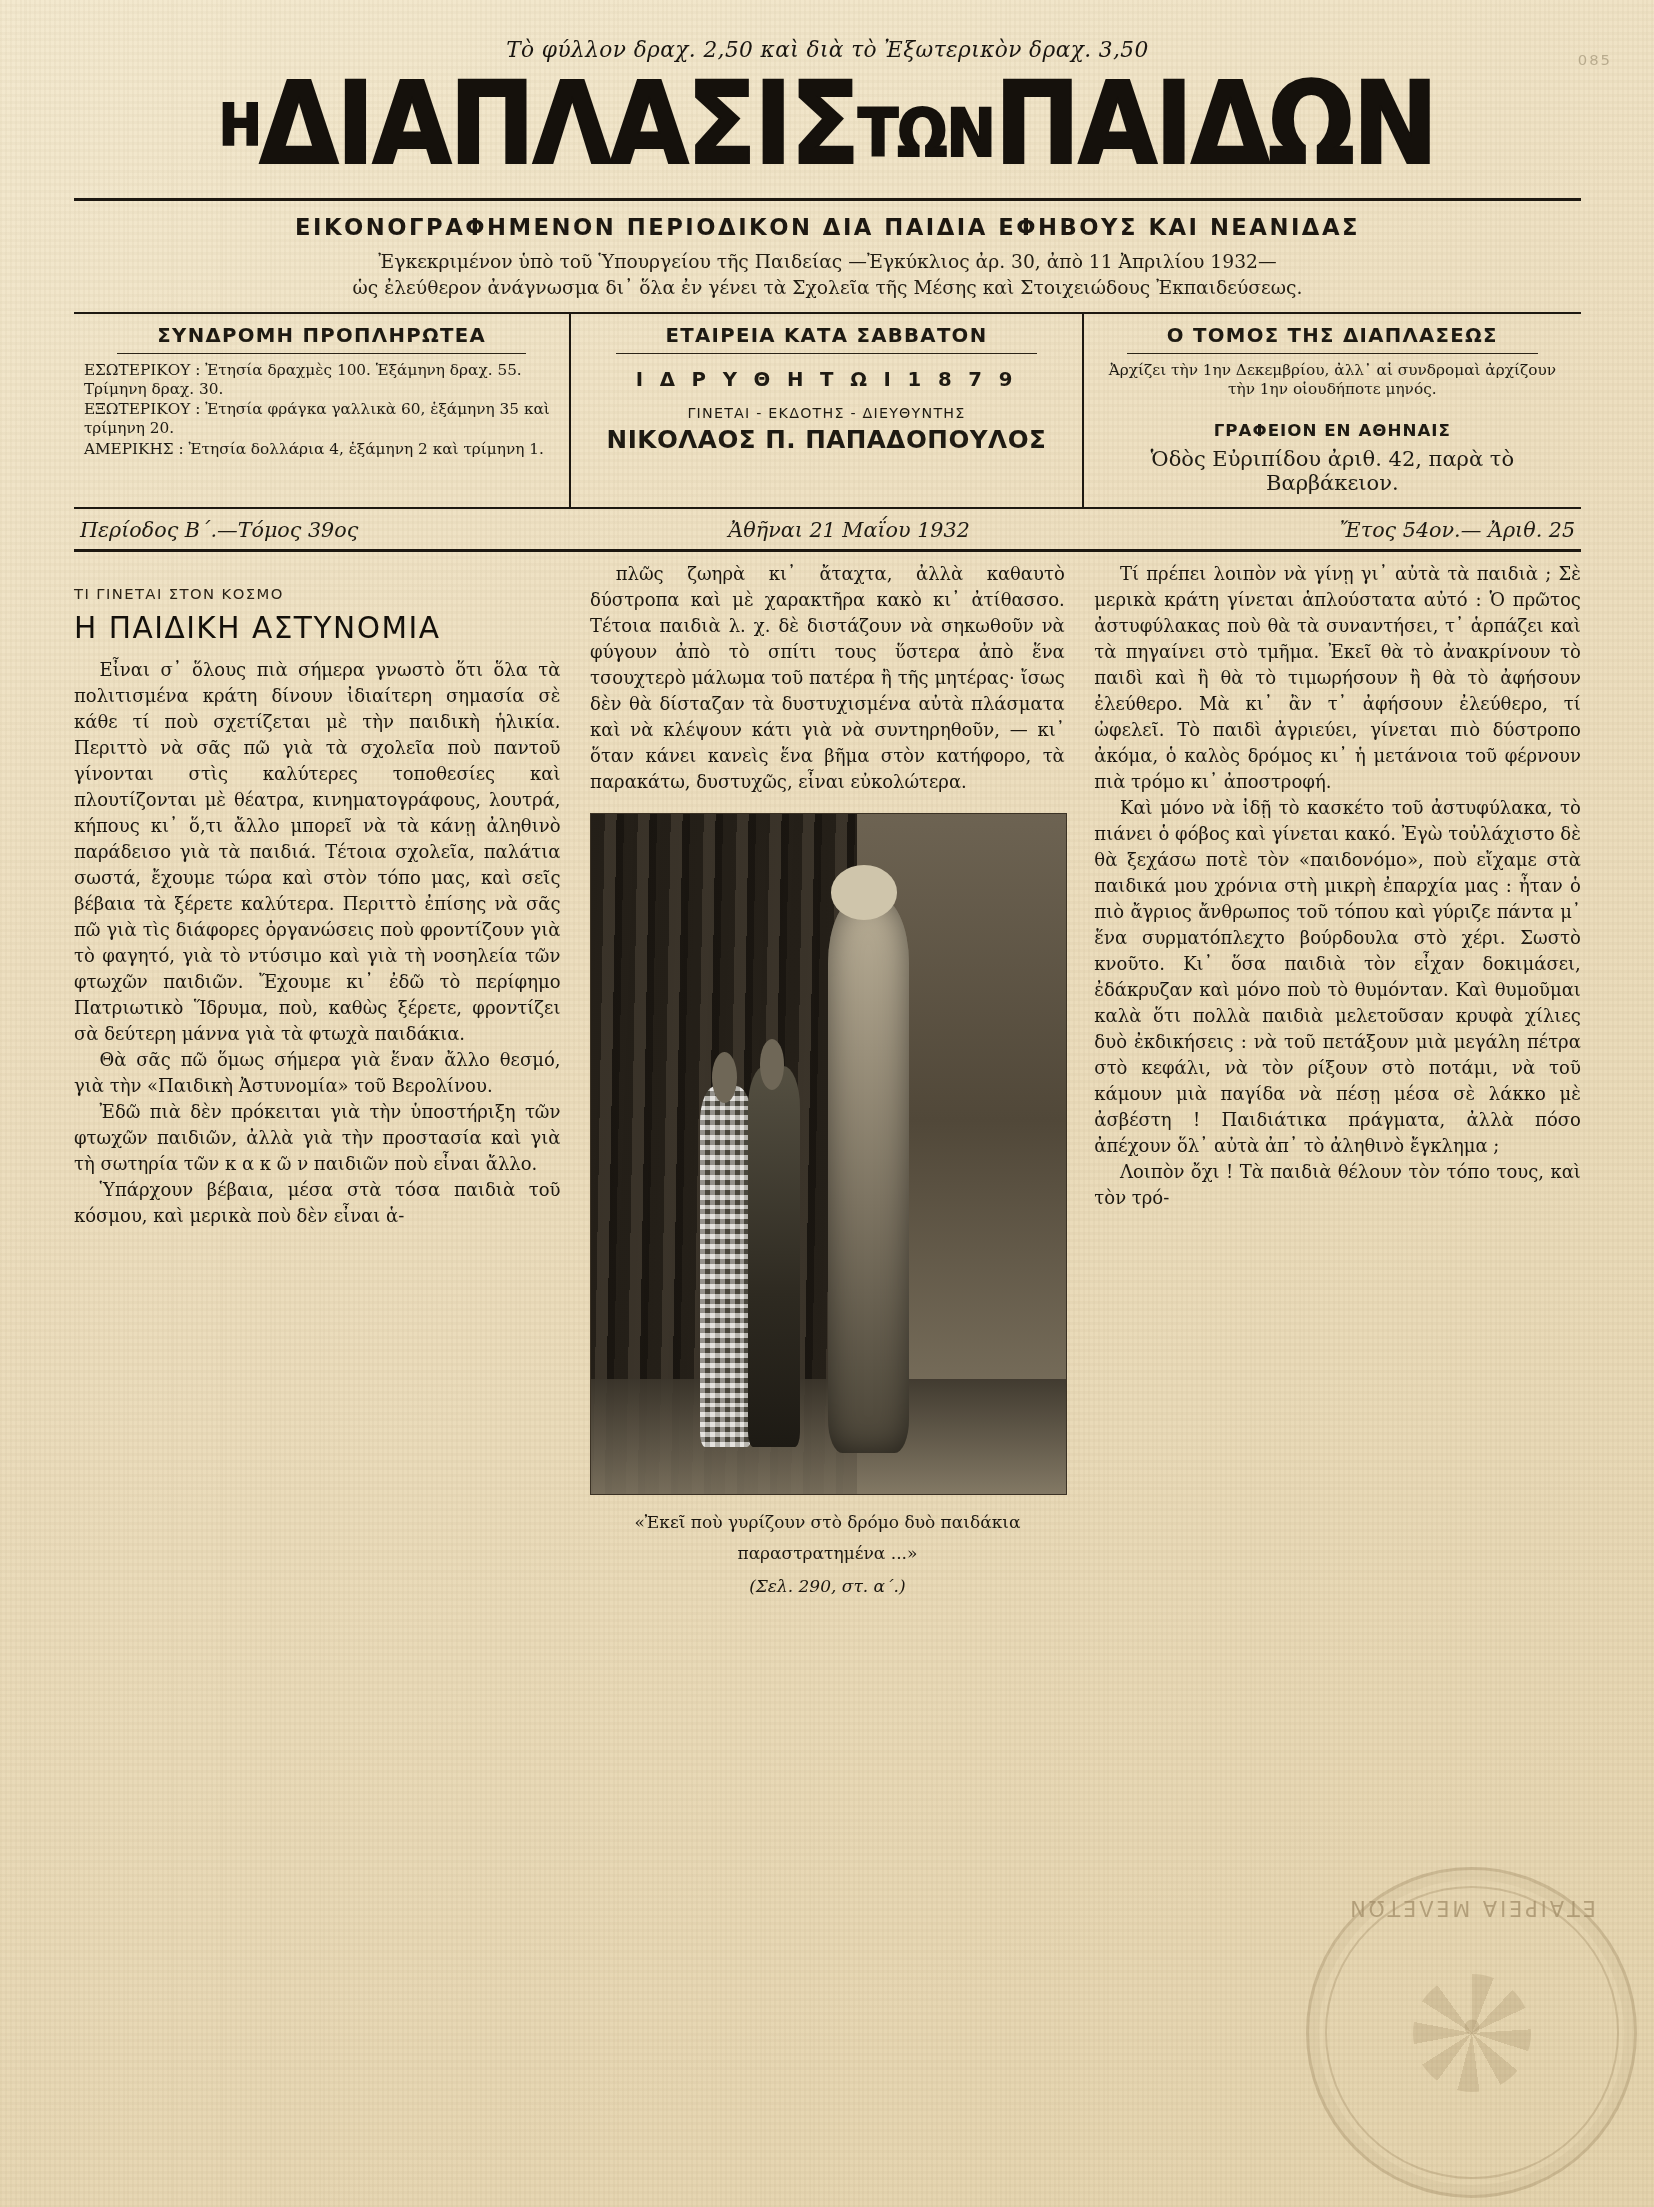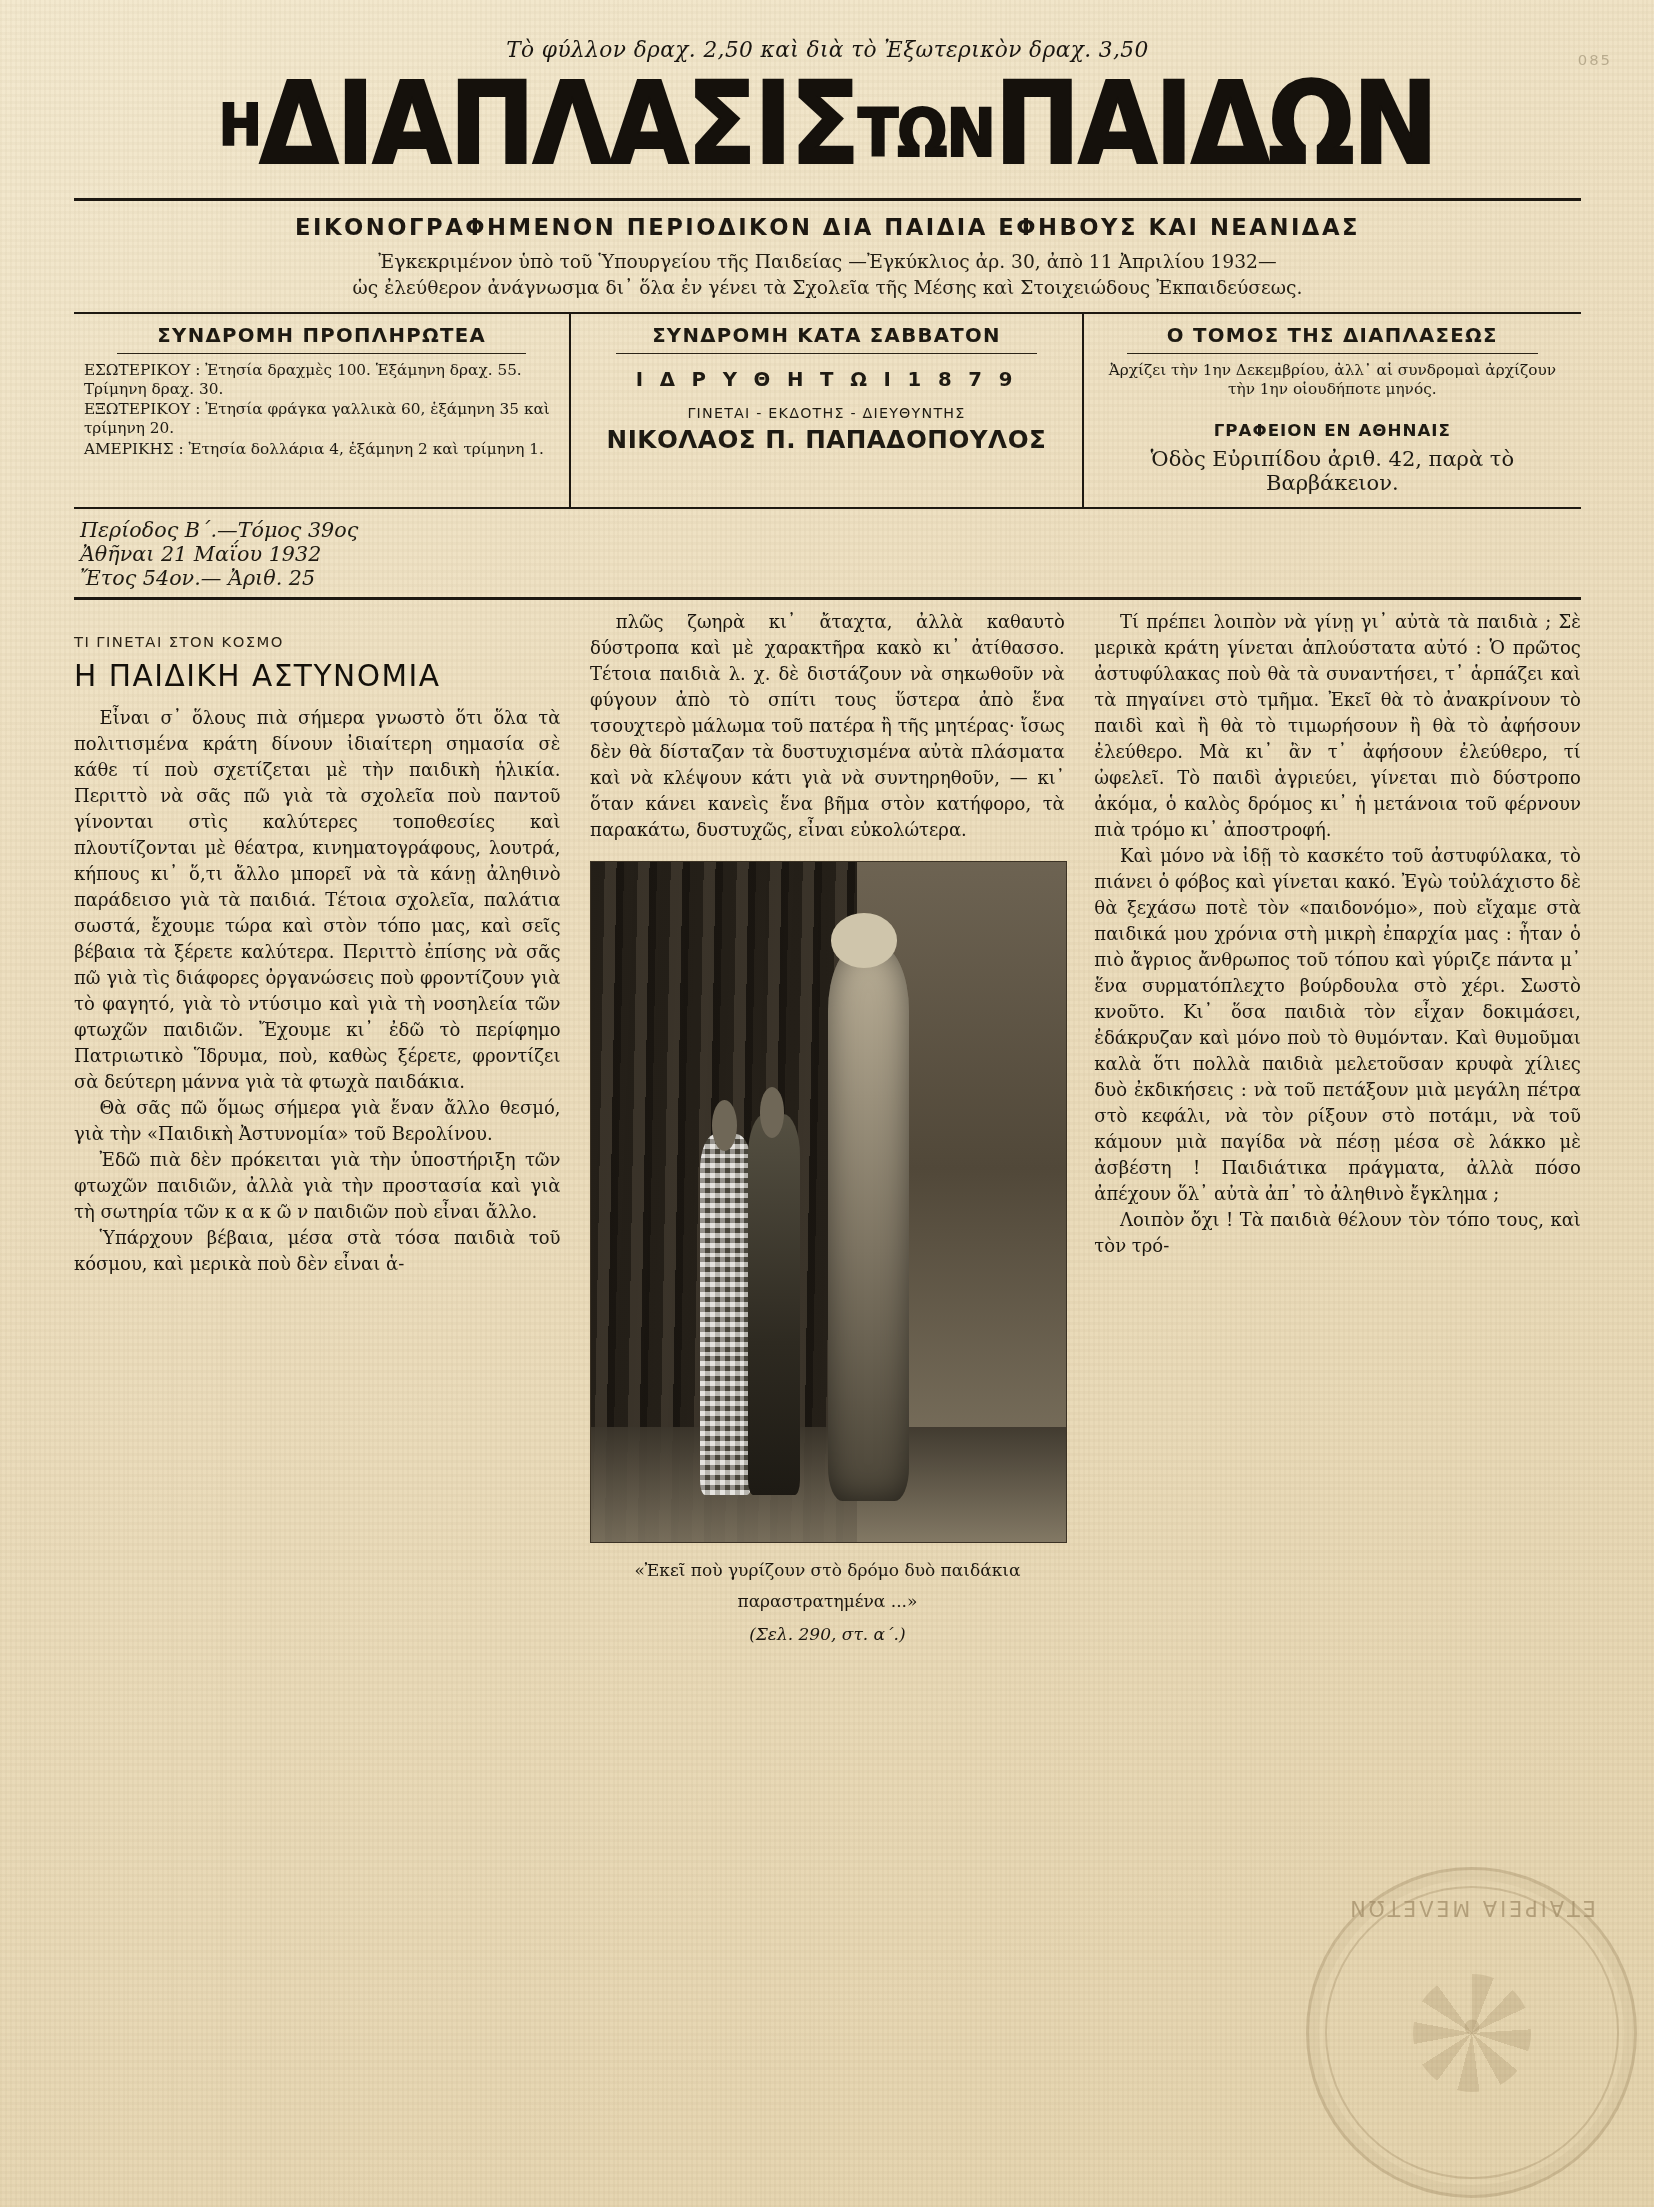--- a/index.html
+++ b/index.html
@@ -162,21 +162,20 @@
   }
   .volrow {
     display: flex;
     justify-content: space-between;
     align-items: baseline;
     padding: 8.9px 5.9px 6.9px 5.9px;
     border-bottom: 3px solid #1d1811;
     font-family: "DejaVu Serif", serif;
     font-style: italic;
     font-size: 20.7px;
-    flex-direction: column;
   }
   .volrow .c2 { font-style: italic; }
   .volrow .c3 { font-style: italic; }
 
   .cols {
     display: flex;
     margin-top: 9.9px;
     position: relative;
   }
   .col {
@@ -357,21 +356,21 @@
 
     <div class="boxrow">
       <div class="bx left">
         <h4>ΣΥΝΔΡΟΜΗ ΠΡΟΠΛΗΡΩΤΕΑ</h4>
         <div class="ul"></div>
         <p>ΕΣΩΤΕΡΙΚΟΥ : Ἐτησία δραχμὲς 100. Ἑξάμηνη δραχ. 55. Τρίμηνη δραχ. 30.</p>
         <p>ΕΞΩΤΕΡΙΚΟΥ : Ἐτησία φράγκα γαλλικὰ 60, ἑξάμηνη 35 καὶ τρίμηνη 20.</p>
         <p>ΑΜΕΡΙΚΗΣ : Ἐτησία δολλάρια 4, ἑξάμηνη 2 καὶ τρίμηνη 1.</p>
       </div>
       <div class="bx mid">
-        <h4>ΣΥΝΔΡΟΜΗ ΚΑΤΑ ΣΑΒΒΑΤΟΝ</h4>
+        <h4>ΕΤΑΙΡΕΙΑ ΚΑΤΑ ΣΑΒΒΑΤΟΝ</h4>
         <div class="ul"></div>
         <div class="founded">Ι Δ Ρ Υ Θ Η   Τ Ω Ι   1 8 7 9</div>
         <div class="founder-label">ΓΙΝΕΤΑΙ - ΕΚΔΟΤΗΣ - ΔΙΕΥΘΥΝΤΗΣ</div>
         <div class="founder-name">ΝΙΚΟΛΑΟΣ Π. ΠΑΠΑΔΟΠΟΥΛΟΣ</div>
       </div>
       <div class="bx right">
         <h4>Ο ΤΟΜΟΣ ΤΗΣ ΔΙΑΠΛΑΣΕΩΣ</h4>
         <div class="ul"></div>
         <p>Ἀρχίζει τὴν 1ην Δεκεμβρίου, ἀλλ᾽ αἱ συνδρομαὶ ἀρχίζουν τὴν 1ην οἱουδήποτε μηνός.</p>
         <div class="office">ΓΡΑΦΕΙΟΝ ΕΝ ΑΘΗΝΑΙΣ</div>

